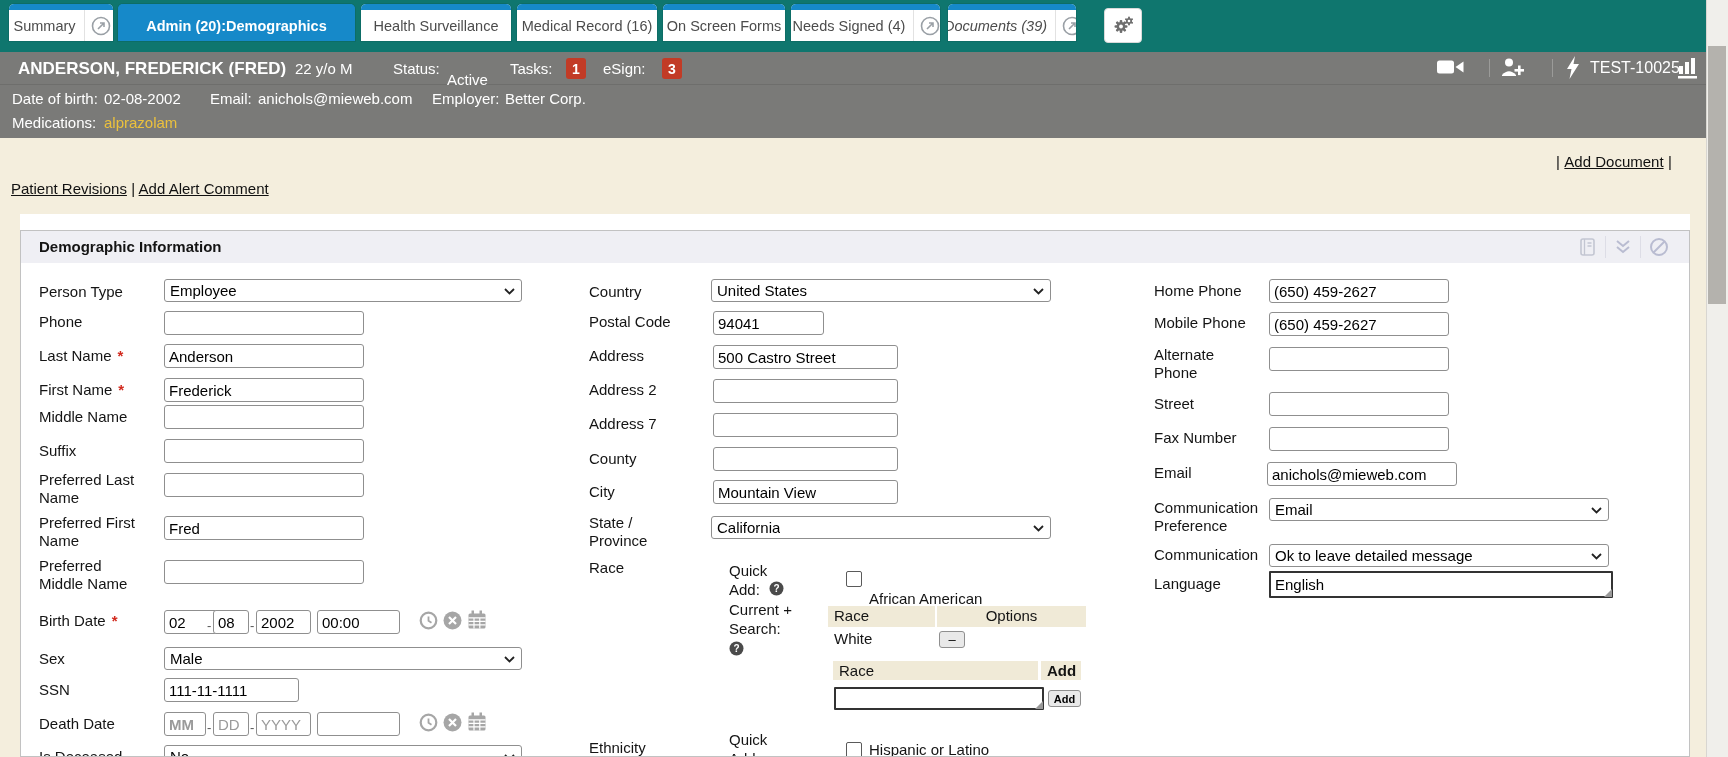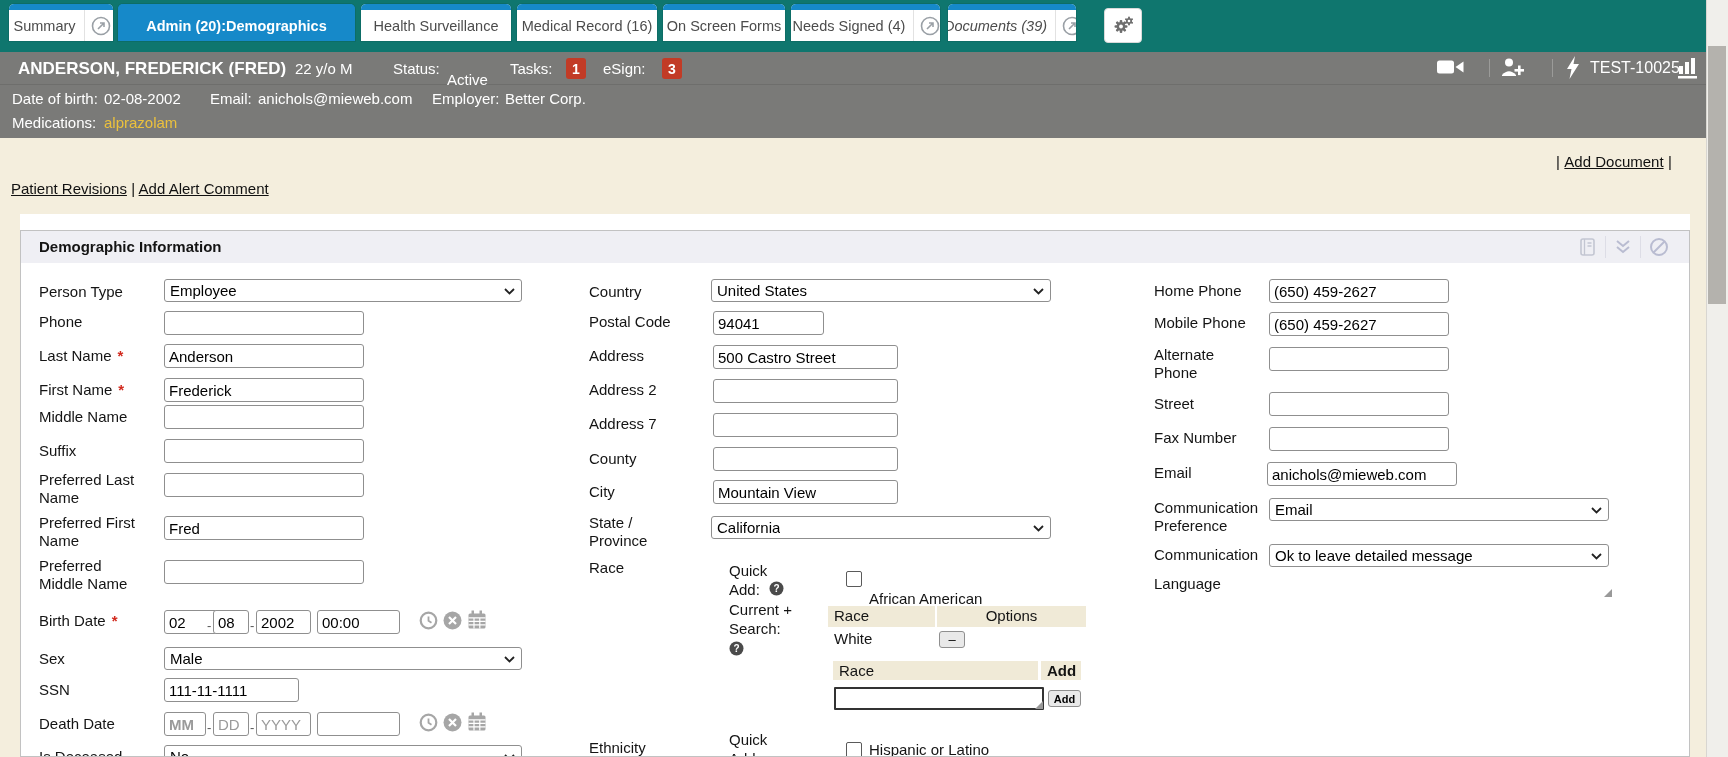--- a/index.html
+++ b/index.html
@@ -450,19 +450,20 @@
 
     <span class="lbl" style="left:1133px;top:315px;">Communication</span>
     <div class="sel" style="left:1248px;top:313px;width:340px;">
       <span>Ok to leave detailed message</span>
       <svg width="11" height="7" viewBox="0 0 11 7">
           <path d="M1 1 l4.5 4.5 L10 1" fill="none" stroke="#222" stroke-width="1.8"></path>
         </svg>
     </div>
 
     <span class="lbl" style="left:1133px;top:344px;">Language</span>
+    <input class="inp" style="left: 1248px; top: 340px; width: 344px; height: 27px; border: 2px solid rgb(51, 51, 51); border-radius: 1px;" value="English">
     <span class="grip" style="left:1583px;top:358px;"></span>
   </div>
 
   <div class="sbtrack"></div>
   <div class="sbthumb"></div>
 
 </div>
 
 </body></html>

